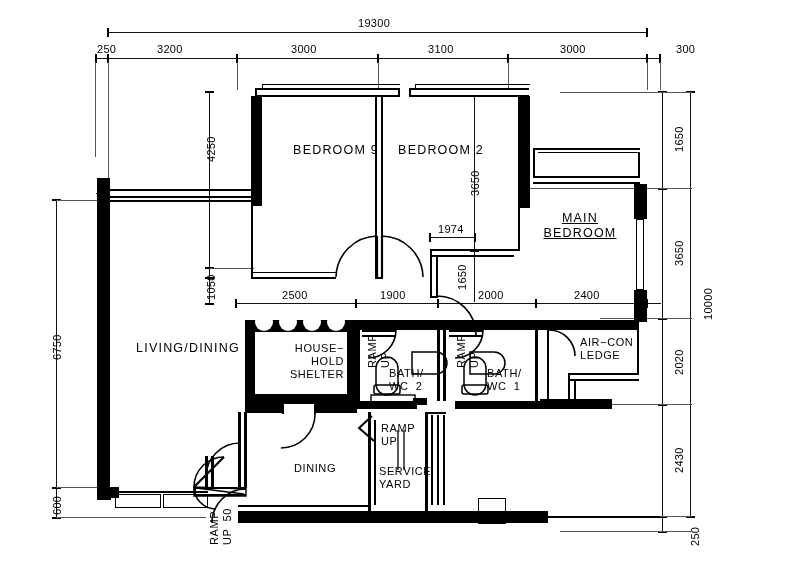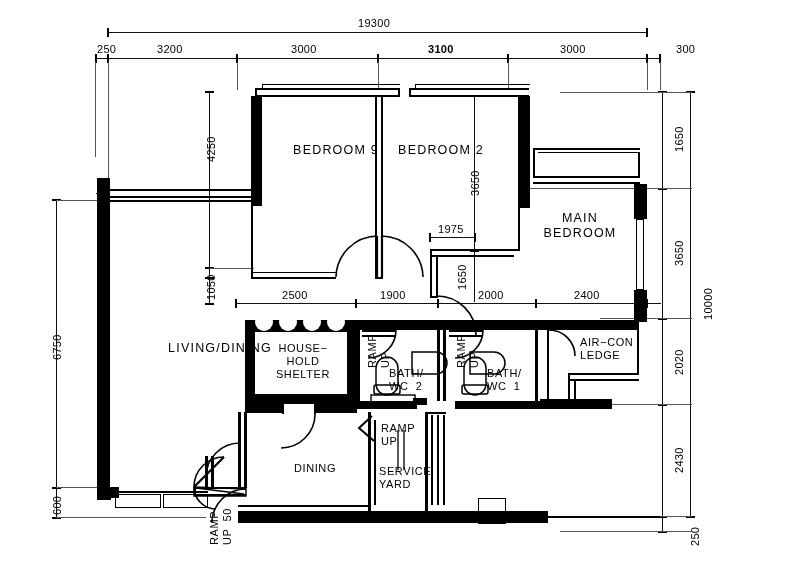--- a/index.html
+++ b/index.html
@@ -52,21 +52,21 @@
     <div class="tick" style="left:107px;top:54px;width:2px;height:9px;"></div>
     <div class="tick" style="left:236px;top:54px;width:2px;height:9px;"></div>
     <div class="tick" style="left:377px;top:54px;width:2px;height:9px;"></div>
     <div class="tick" style="left:507px;top:54px;width:2px;height:9px;"></div>
     <div class="tick" style="left:646px;top:54px;width:2px;height:9px;"></div>
     <div class="tick" style="left:659px;top:54px;width:2px;height:9px;"></div>
 
     <div class="dimtxt" style="left:97px;top:44px;">250</div>
     <div class="dimtxt" style="left:157px;top:44px;">3200</div>
     <div class="dimtxt" style="left:291px;top:44px;">3000</div>
-    <div class="dimtxt" style="left:428px;top:44px;font-weight:bold;">3100</div>
+    <div class="dimtxt" style="left:428px;top:44px;">3100</div>
     <div class="dimtxt" style="left:560px;top:44px;">3000</div>
     <div class="dimtxt" style="left:676px;top:44px;">300</div>
   </div>
 
   <div class="ext" style="left:95px;top:62px;width:1px;height:95px;"></div>
   <div class="ext" style="left:108px;top:62px;width:1px;height:240px;"></div>
   <div class="ext" style="left:237px;top:62px;width:1px;height:28px;"></div>
   <div class="ext" style="left:378px;top:62px;width:1px;height:28px;"></div>
   <div class="ext" style="left:508px;top:62px;width:1px;height:28px;"></div>
   <div class="ext" style="left:647px;top:62px;width:1px;height:28px;"></div>
@@ -147,21 +147,21 @@
     <div class="dimlineV" style="left:474px;top:96px;height:175px;"></div>
     <div class="tick" style="left:470px;top:95px;width:9px;height:2px;"></div>
     <div class="tick" style="left:470px;top:250px;width:9px;height:2px;"></div>
     <div class="dimtxt v" style="left:470px;top:196px;">3650</div>
   </div>
 
   <div>
     <div class="dimline" style="left:430px;top:237px;width:46px;"></div>
     <div class="tick" style="left:429px;top:233px;width:2px;height:9px;"></div>
     <div class="tick" style="left:474px;top:233px;width:2px;height:9px;"></div>
-    <div class="dimtxt" style="left:438px;top:224px;">1975</div>
+    <div class="dimtxt" style="left:438px;top:224px;">1974</div>
   </div>
 
   <div>
     <div class="dimlineV" style="left:474px;top:250px;height:52px;"></div>
     <div class="dimtxt v" style="left:457px;top:290px;">1650</div>
   </div>
 
   <div class="thin" style="left:255px;top:88px;width:145px;height:1.5px;"></div>
   <div class="thin" style="left:255px;top:95px;width:145px;height:1.5px;"></div>
   <div class="thin" style="left:255px;top:88px;width:1.5px;height:8px;"></div>
@@ -344,26 +344,26 @@
     <g stroke="#000" stroke-width="1.3" fill="none">
       <line x1="398" y1="430" x2="398" y2="470"></line>
       <line x1="404" y1="430" x2="404" y2="470"></line>
     </g>
   </svg>
 
   <div class="roomlbl" style="left:291px;top:143px;width:90px;">BEDROOM 9</div>
 
   <div class="roomlbl" style="left:396px;top:143px;width:90px;">BEDROOM 2</div>
 
-  <div class="roomlbl" style="left:541px;top:211px;width:78px;">MAIN
+  <div class="roomlbl" style="left:541px;top:211px;width:78px;text-decoration:underline;">MAIN
 BEDROOM</div>
 
-  <div class="roomlbl" style="left:133px;top:341px;width:110px;margin-left:32px;">LIVING/DINING</div>
-
-  <div class="roomlbl small" style="left:262px;top:342px;width:82px;text-align:center;">HOUSE−
+  <div class="roomlbl" style="left:133px;top:341px;width:110px;">LIVING/DINING</div>
+
+  <div class="roomlbl small" style="left:262px;top:342px;width:82px;text-align:right;">HOUSE−
 HOLD
 SHELTER</div>
 
   <div class="roomlbl small" style="left:389px;top:367px;width:58px;text-align:left;">BATH/
 WC  2</div>
 
   <div class="roomlbl small" style="left:487px;top:367px;width:58px;text-align:left;">BATH/
 WC  1</div>
 
   <div class="roomlbl small" style="left:580px;top:336px;width:70px;text-align:left;">AIR−CON

